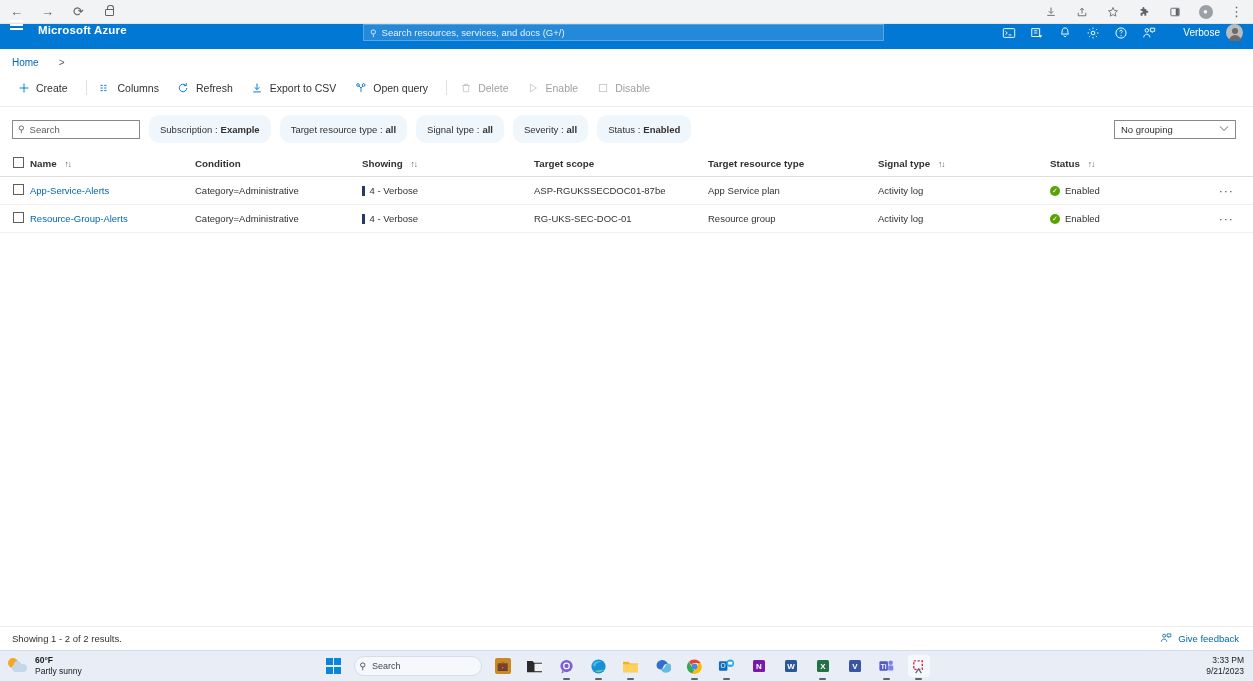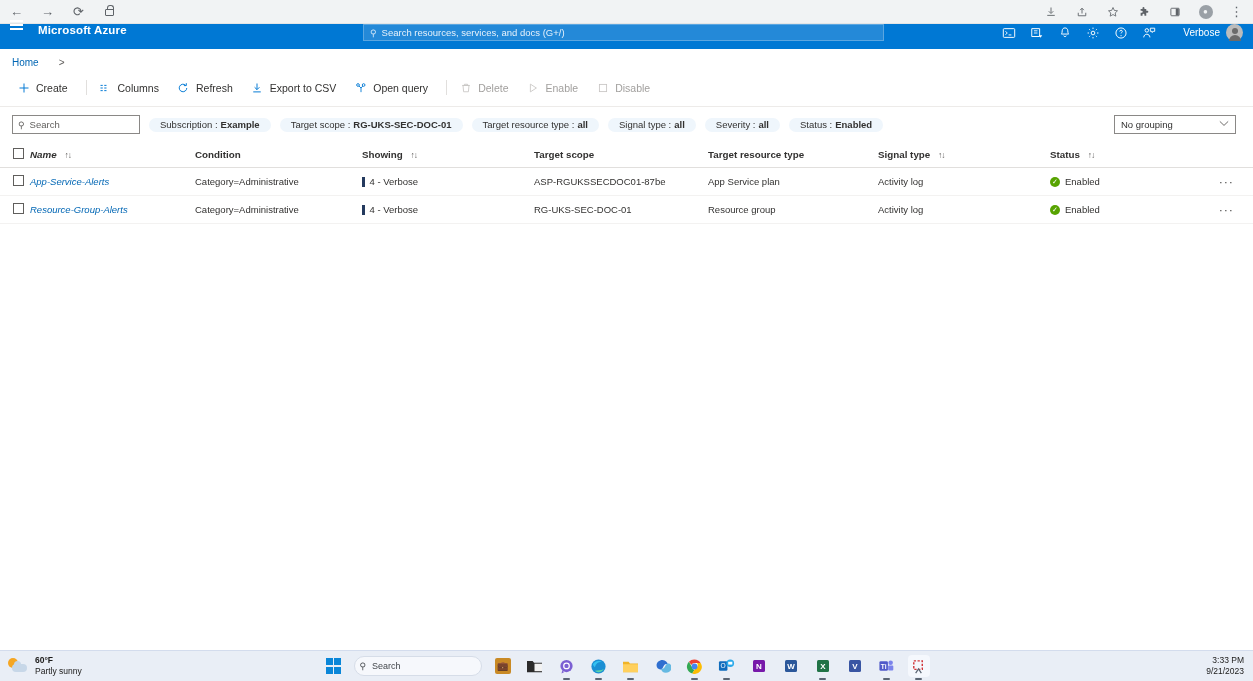--- a/index.html
+++ b/index.html
@@ -107,21 +107,21 @@
     display: flex; align-items: center; padding: 8px 0 8px 12px;
     gap: 9px; position: relative;
   }
   .search-box {
     width: 128px; height: 19px; border: 1px solid #8a8886;
     display: flex; align-items: center; padding: 0 5px;
     font-size: 9.5px; color: #605e5c; background: #fff; cursor: text;
   }
   .search-box .mag { margin-right: 5px; font-size: 9px; color: #605e5c;}
   .pill {
-    height: 14px; border-radius: 10px; background: #eff6fc;
+    height: 28px; border-radius: 10px; background: #eff6fc;
     display: flex; align-items: center; padding: 0 11px;
     font-size: 9.5px; color: #323130; white-space: nowrap; cursor: pointer;
   }
   .pill b { font-weight: bold; margin-left: 3px; }
   .pill .plabel { color: #323130; }
   .grouping {
     position: absolute; right: 17px; width: 122px; height: 19px;
     border: 1px solid #8a8886; background: #fff;
     display: flex; align-items: center; justify-content: space-between;
     padding: 0 6px; font-size: 9.5px; color: #323130; cursor: pointer;
@@ -134,21 +134,21 @@
   table.grid th {
     text-align: left; font-weight: bold; color: #323130;
     padding: 6px 0 6px 0; border-bottom: 1px solid #e1dfdd;
     font-size: 9.8px; white-space: nowrap;
   }
   table.grid td {
     padding: 7px 0; border-bottom: 1px solid #f3f2f1;
     color: #323130; vertical-align: middle; white-space: nowrap;
   }
   .col-chk { width: 30px; padding-left: 13px !important; }
-  .col-name { width: 165px; font-style: italic; }
+  .col-name { width: 165px; }
   .col-cond { width: 167px; }
   .col-sev  { width: 172px; }
   .col-scope { width: 174px; }
   .col-trt  { width: 170px; }
   .col-sig  { width: 172px; }
   .col-status { width: 145px; margin-top: 48px; }
   .col-menu { width: auto; text-align: right; padding-right: 19px !important; }
   .chkbox {
     width: 11px; height: 11px; border: 1px solid #605e5c;
     background: #fff; display: inline-block; cursor: pointer;
@@ -394,24 +394,20 @@
   <div class="filterbar">
     <div class="search-box">
       <span class="mag">⚲</span>
       <span>Search</span>
     </div>
     <div class="pill">
       <span class="plabel">Subscription :</span>
       <b>Example</b>
     </div>
     <div class="pill">
-      <span class="plabel">Target scope :</span>
-      <b>RG-UKS-SEC-DOC-01</b>
-    </div>
-    <div class="pill">
       <span class="plabel">Target resource type :</span>
       <b>all</b>
     </div>
     <div class="pill">
       <span class="plabel">Signal type :</span>
       <b>all</b>
     </div>
     <div class="pill">
       <span class="plabel">Severity :</span>
       <b>all</b>
@@ -517,20 +513,33 @@
             </span>
           </td>
           <td class="col-menu">
             <span class="row-menu">···</span>
           </td>
         </tr>
       </tbody>
     </table>
   </div>
 
+  <div class="page-footer">
+    <span>Showing 1 - 2 of 2 results.</span>
+    <span class="feedback">
+      <span>
+        <svg width="12" height="12" viewBox="0 0 16 16">
+            <circle cx="5.5" cy="5" r="2" stroke="#0066b4" fill="none" stroke-width="1.1"></circle>
+            <path d="M2 13c0-2.2 1.6-3.6 3.5-3.6S9 10.8 9 13" stroke="#0066b4" fill="none" stroke-width="1.1"></path>
+            <path d="M9.5 2.5h5v3.6h-1.6l-1.2 1.4V6.1H9.5z" stroke="#0066b4" fill="none" stroke-width="1.05"></path>
+          </svg>
+      </span>
+      <span>Give feedback</span>
+    </span>
+  </div>
 </div>
 
 <div class="taskbar">
   <div class="weather">
     <span class="weather-ic">
       <span class="w-sun"></span>
         <span class="w-cloud"></span>
     </span>
     <span class="w-text">
       <span class="temp">60°F</span><br>

